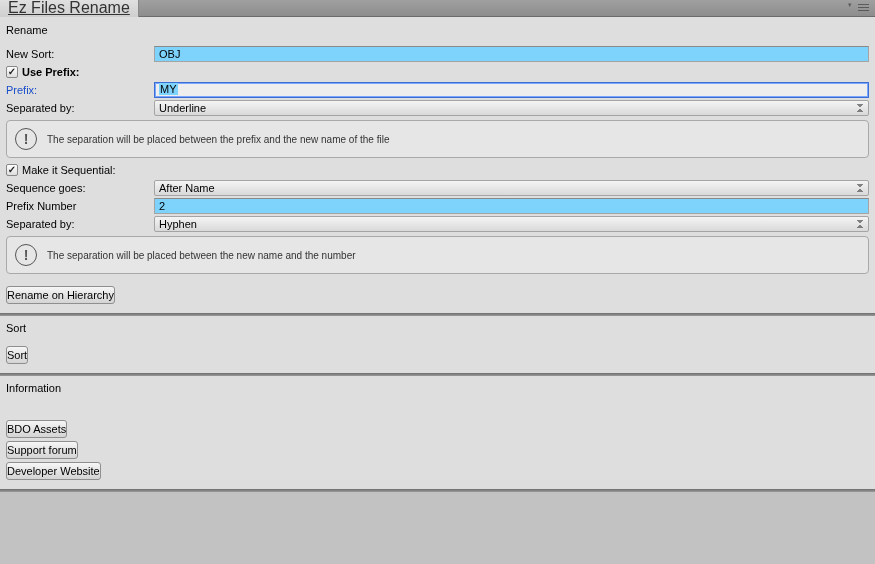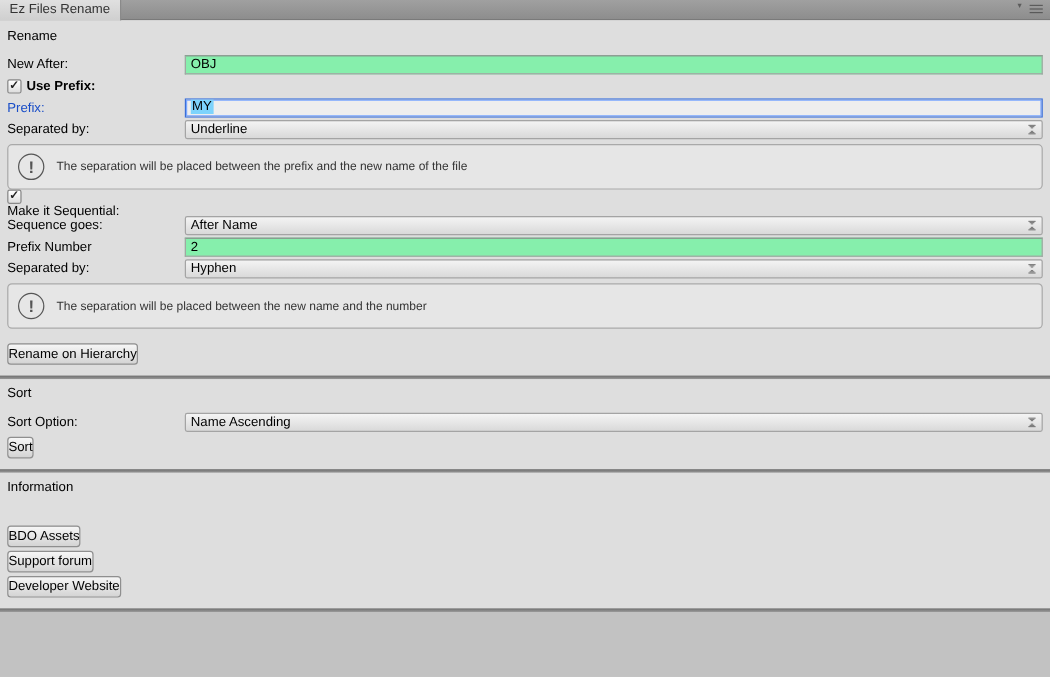--- a/index.html
+++ b/index.html
@@ -17,24 +17,25 @@
     background: linear-gradient(#a0a0a0,#8d8d8d);
     border-bottom: 1px solid #6c6c6c;
     display: flex;
     align-items: center;
   }
   .tab {
     height: 17px;
     background: linear-gradient(#e0e0e0,#cfcfcf);
     border-right: 1px solid #8a8a8a;
     padding: 0 8px;
-    font-size: 11px;
+    font-size: 16px;
     display: flex;
     align-items: center;
     color: #333;
+    text-decoration: underline;
   }
   .hamburger {
     margin-left: auto;
     margin-right: 6px;
     width: 14px;
     height: 10px;
     position: relative;
     opacity: .6;
   }
   .hamburger::before {
@@ -68,21 +69,21 @@
     flex: none;
   }
   .field-col {
     flex: 1;
   }
   input[type=text] {
     width: 100%;
     height: 16px;
     border: 1px solid #a4a4a4;
     border-top-color: #8a8a8a;
-    background: #86efac;
+    background: #7dd3fc;
     padding: 0 4px;
     font: inherit;
     color: #000;
   }
   input[type=text].focused {
     border: 1px solid #3b6fd6;
     box-shadow: 0 0 0 1px #7aa6ff inset;
     background: #eeeeee;
   }
   input[type=text].focused::selection { background:#a8c8ff; }
@@ -182,21 +183,21 @@
       <span></span>
     </div>
 </div>
 
 <div class="panel">
 
   <div class="section-header first">Rename</div>
   <div class="gap4"></div>
 
   <div class="row">
-    <div class="label-col">New After:</div>
+    <div class="label-col">New Sort:</div>
     <div class="field-col">
       <input type="text" value="OBJ" style="">
     </div>
   </div>
 
   <div class="row">
     <div class="label-col" style="display:flex;align-items:center;font-weight:bold;">
       <span class="checkbox checked"></span>
       <span>Use Prefix:</span>
     </div>
@@ -221,21 +222,21 @@
       </div>
     </div>
   </div>
 
   <div class="helpbox">
     <div class="helpicon">!</div>
     <div class="helptext">The separation will be placed between the prefix and the new name of the file</div>
   </div>
 
   <div class="row">
-    <div class="label-col" style="display:flex;flex-direction:column;">
+    <div class="label-col" style="display:flex;">
       <span class="checkbox checked"></span>
       <span>Make it Sequential:</span>
     </div>
     <div class="field-col"></div>
   </div>
 
   <div class="row">
     <div class="label-col">Sequence goes:</div>
     <div class="field-col">
       <div class="select">
@@ -267,28 +268,20 @@
 
   <div class="gap6"></div>
   <button class="bigbtn">Rename on Hierarchy</button>
   <div class="gap6"></div>
 
   <div class="winsep"></div>
 
   <div class="section-header" style="border-top:none;">Sort</div>
   <div class="gap4"></div>
 
-  <div class="row">
-    <div class="label-col">Sort Option:</div>
-    <div class="field-col">
-      <div class="select">
-        <span>Name Ascending</span>
-      </div>
-    </div>
-  </div>
 
   <button class="bigbtn">Sort</button>
   <div class="gap6"></div>
 
   <div class="winsep"></div>
 
   <div class="section-header" style="border-top:none;">Information</div>
   <div style="height:18px;"></div>
 
   <button class="bigbtn">BDO Assets</button>

